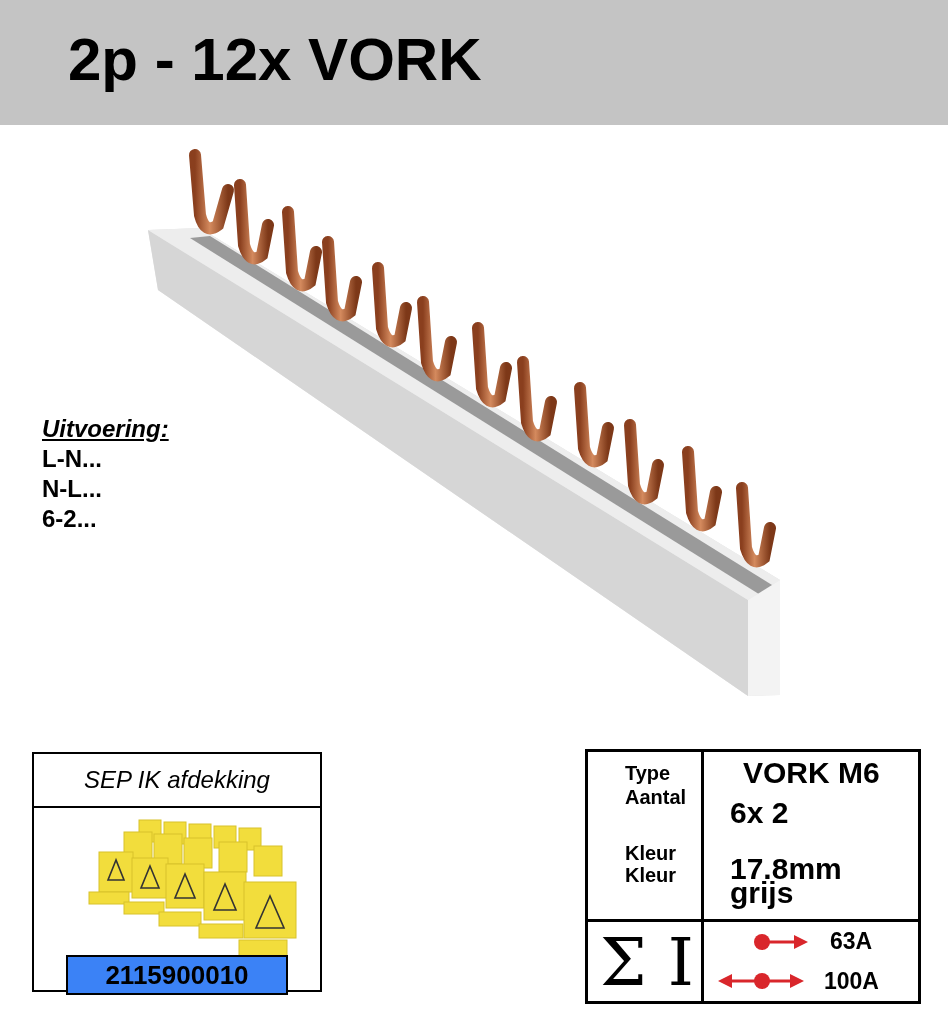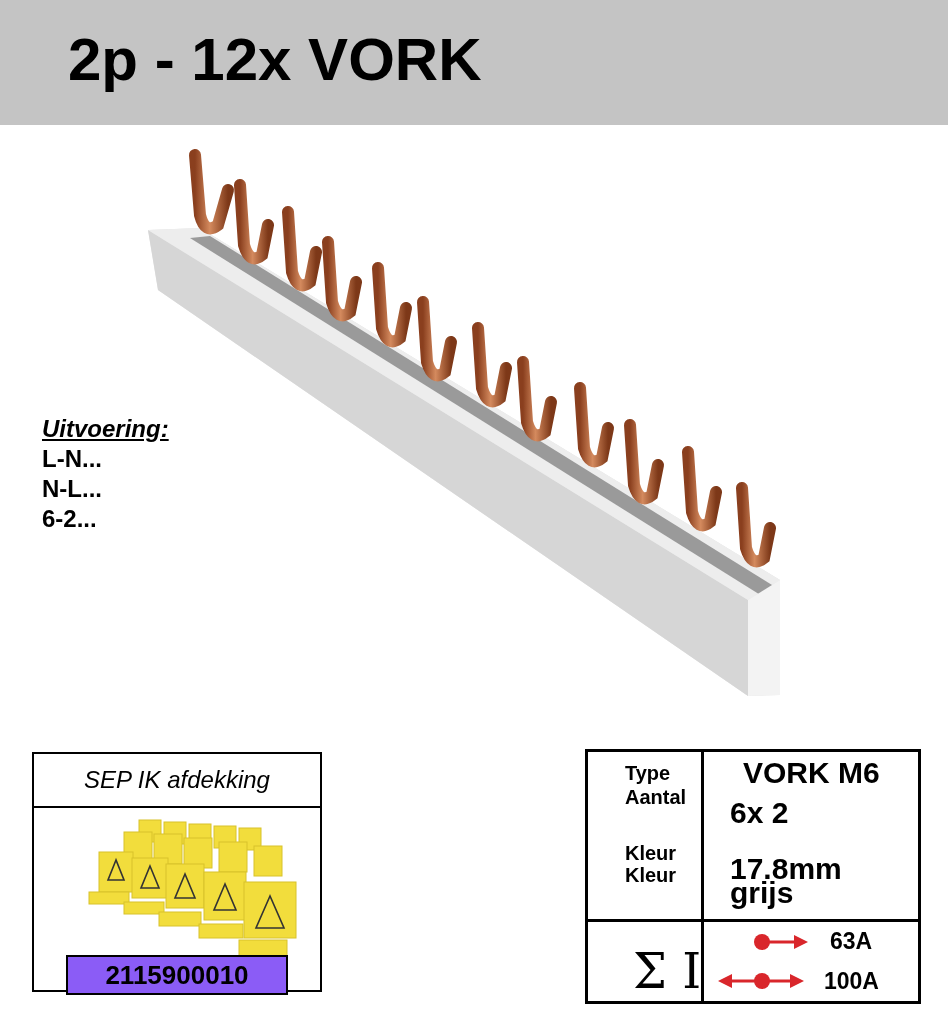--- a/index.html
+++ b/index.html
@@ -30,33 +30,33 @@
     position: absolute; left: 32px; top: 752px; width: 290px; height: 240px;
     border: 2px solid #000; box-sizing: border-box;
   }
   .cover-title {
     height: 52px; border-bottom: 2px solid #000; font-style: italic;
     font-size: 24px; text-align: center; line-height: 52px;
   }
   .cover-img { position: absolute; left: 20px; top: 58px; width: 250px; height: 170px; }
   .code-box {
     position: absolute; left: 66px; top: 955px; width: 222px; height: 40px;
-    border: 2px solid #000; box-sizing: border-box; background: #8b5cf6;
+    border: 2px solid #000; box-sizing: border-box; background: #3b82f6;
     font-weight: bold; font-size: 26px; text-align: center; line-height: 36px;
   }
 
   .spec {
     position: absolute; left: 585px; top: 749px; width: 336px; height: 255px;
     border: 3px solid #000; box-sizing: border-box;
   }
   .spec .vline { position: absolute; left: 113px; top: 0; width: 3px; height: 100%; background: #000; }
   .spec .hline { position: absolute; left: 0; top: 167px; width: 100%; height: 3px; background: #000; }
   .spec-row { position: absolute; left: 13px; font-weight: bold; font-size: 20px; line-height: 30px; margin-left: 24px; }
   .spec-val { position: absolute; left: 155px; font-weight: bold; font-size: 30px; line-height: 30px; }
-  .sigma { position: absolute; left: 12px; top: 184px; font-size: 48px; font-family: "DejaVu Serif", serif; line-height: 70px; margin-left: 33px; }
+  .sigma { position: absolute; left: 12px; top: 176px; font-size: 66px; font-family: "DejaVu Serif", serif; line-height: 70px; }
   .amp { position: absolute; font-weight: bold; font-size: 23px; line-height: 30px; }
 </style>
 </head>
 <body>
 
 <div class="header">
   <div class="title">2p - 12x VORK</div>
 </div>
 
 <svg class="product" viewBox="0 0 660 570">

